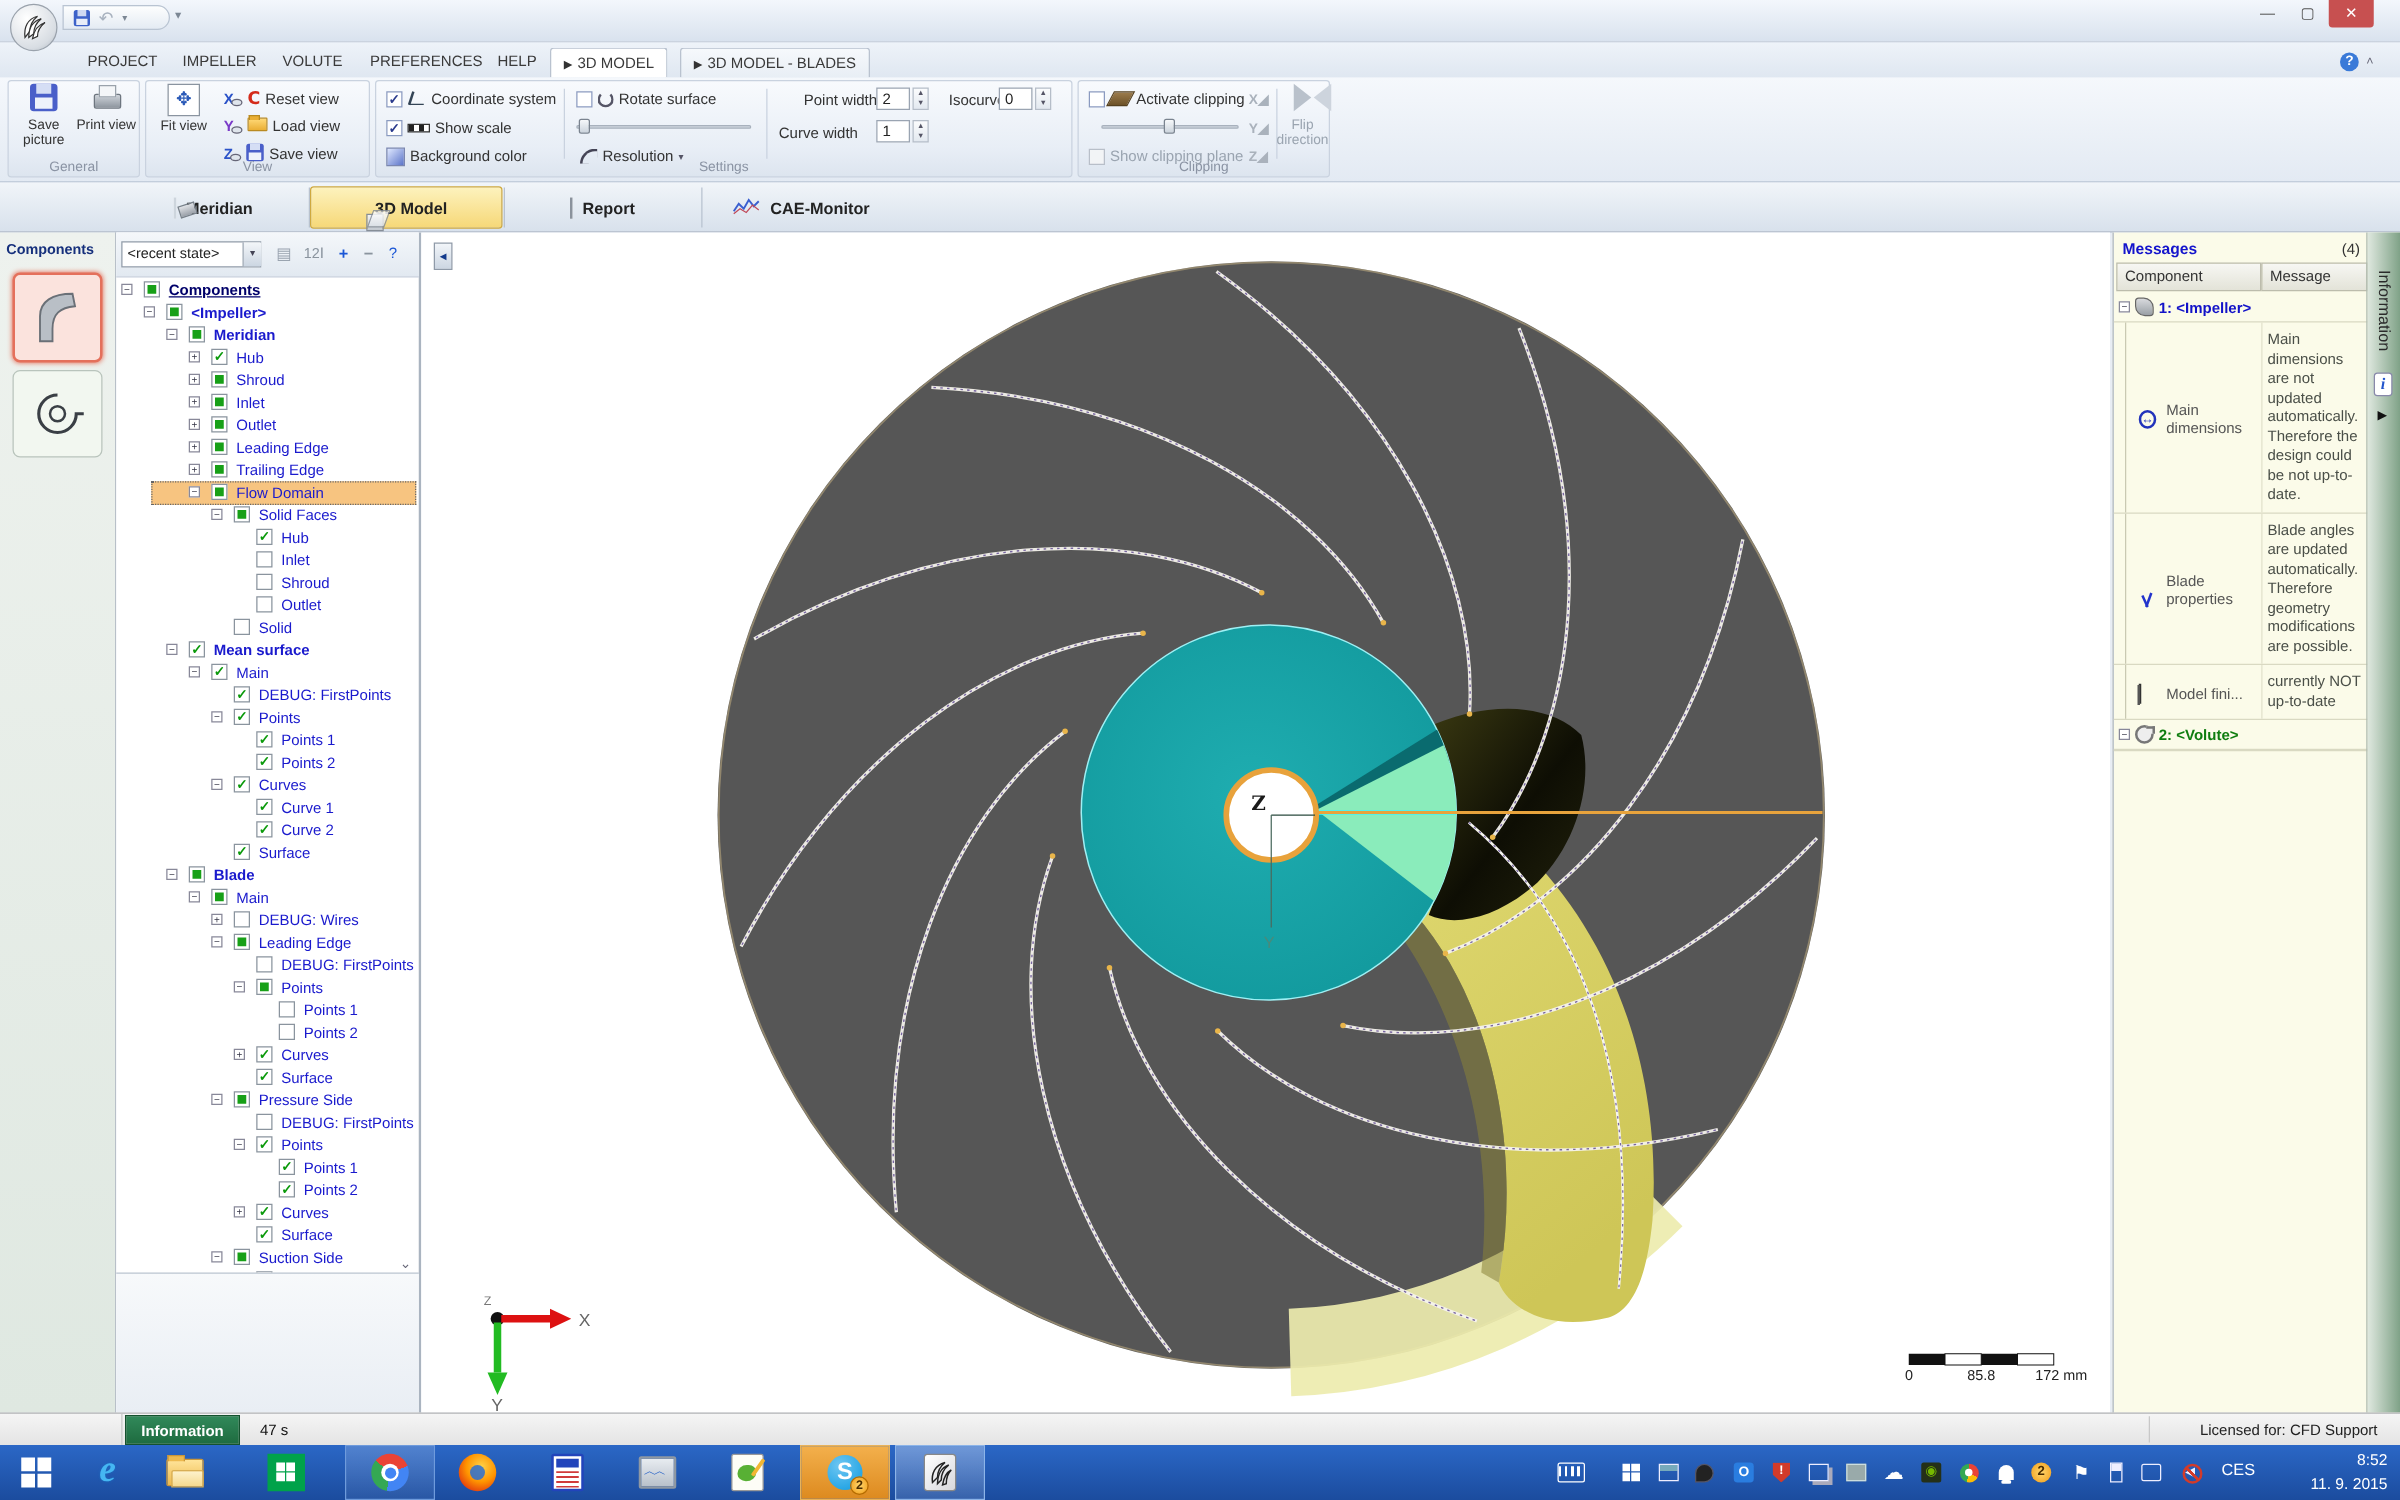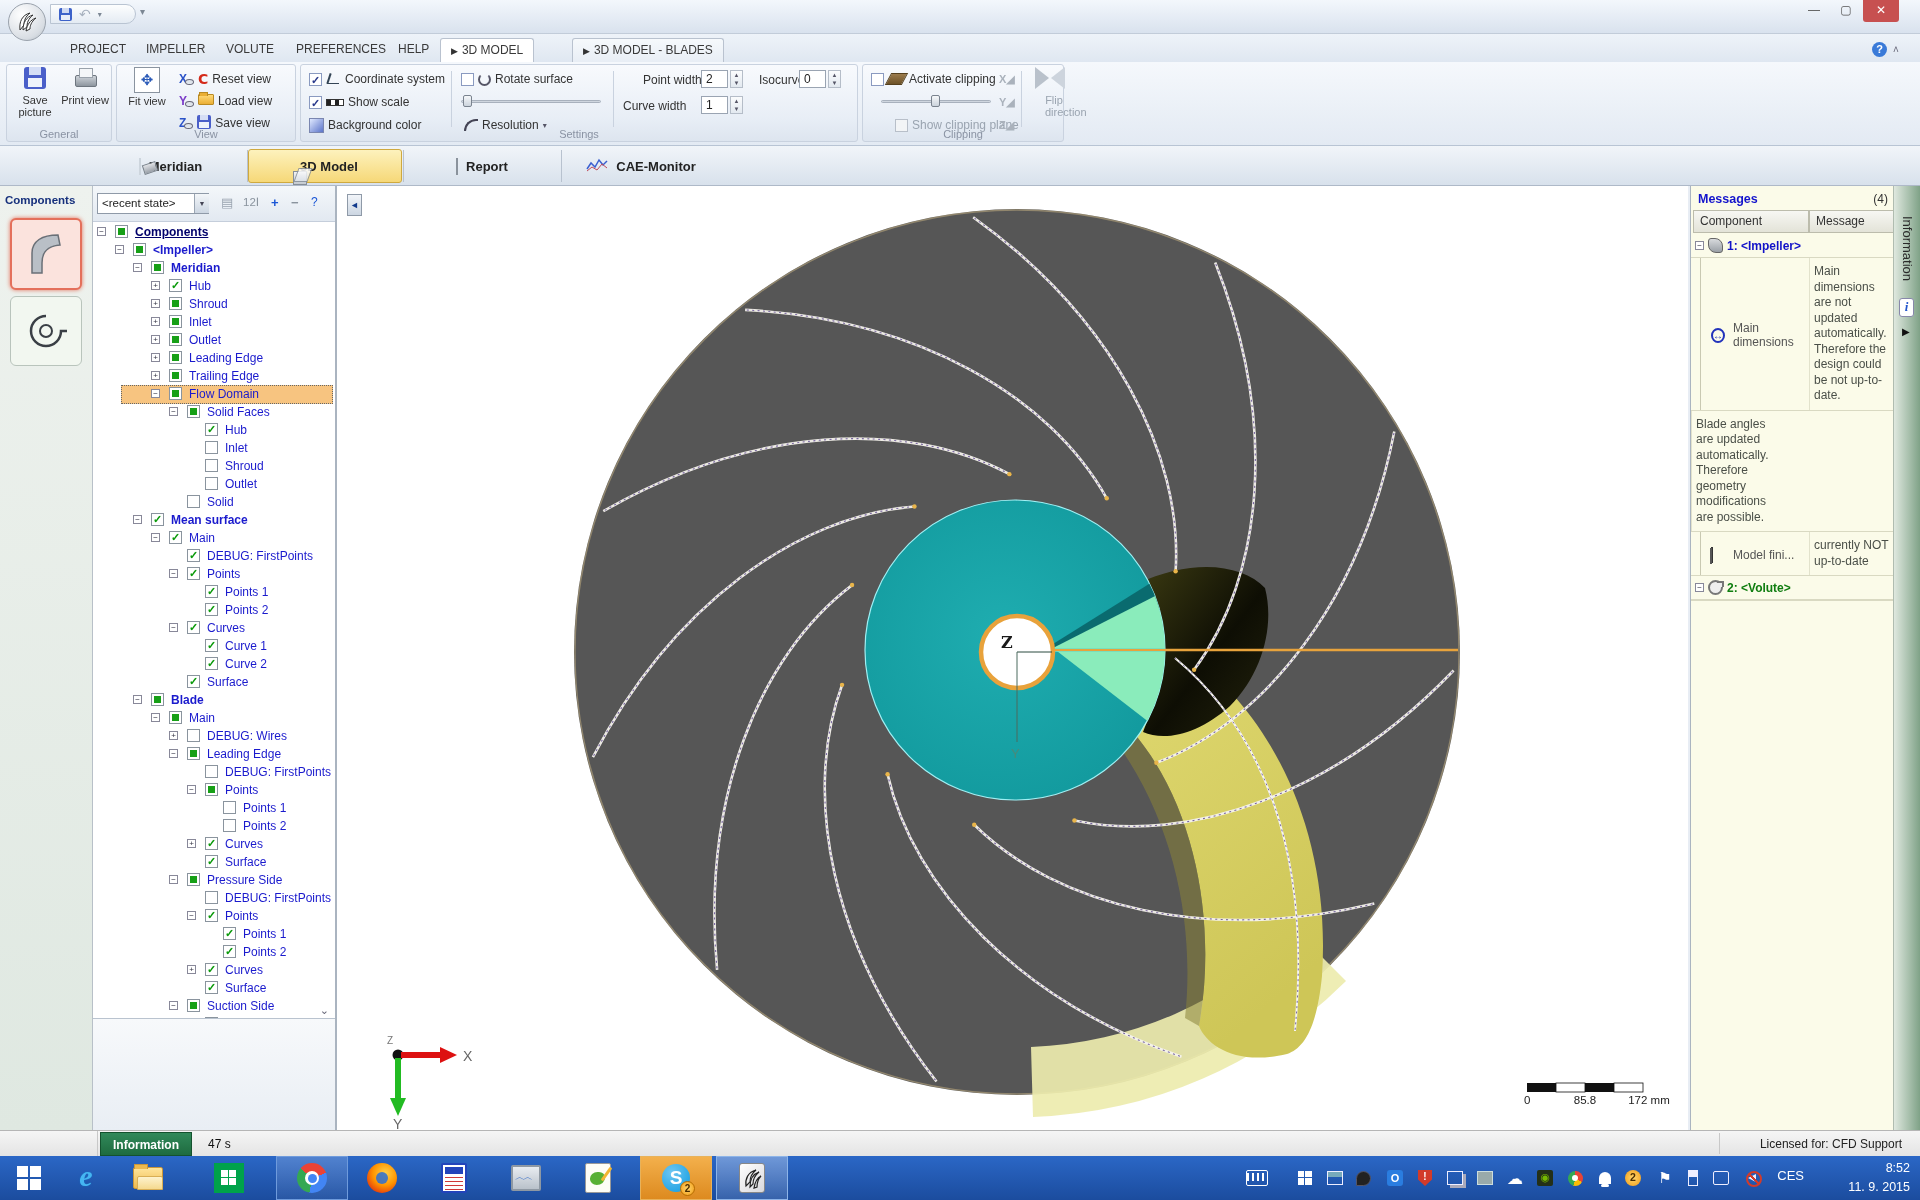--- a/index.html
+++ b/index.html
@@ -25,21 +25,21 @@
   #qa-more { left:140px; top:6px; color:#7c8794; font-size:10px; }
   #win-title { left:560px; top:9px; width:800px; text-align:center; font-size:13px; color:#1c1c1c; }
   .winbtn { top:0; width:30px; height:22px; text-align:center; line-height:20px; font-size:12px; color:#555; }
   #btn-close { background:#c75050; color:#fff; border-radius:0 0 3px 3px; }
 
   
   #menurow { left:0; top:34px; width:1920px; height:28px; background:linear-gradient(#eef3f9,#dfe7f1); }
   .menu-tab { position:absolute; top:4px; height:24px; line-height:22px; font-size:12px; color:#3a3a3a; padding:0 10px; white-space:nowrap; }
   .menu-tab.boxed { border:1px solid #b9c2cf; border-bottom:none; border-radius:3px 3px 0 0; }
   .menu-tab.active { background:#ffffff; }
-  .menu-tab.boxed2 { background:linear-gradient(#f6f9fc,#e8eef5);margin-left:28px; }
+  .menu-tab.boxed2 { background:linear-gradient(#f6f9fc,#e8eef5); }
   .tab-arrow { color:#333; font-size:9px; margin-right:4px; }
   #ribbon-help { left:1872px; top:42px; width:15px; height:15px; border-radius:50%;
      background:#3a7ad8; color:#fff; font-weight:bold; font-size:11px; text-align:center; line-height:15px; }
   #ribbon-pin { left:1893px; top:44px; color:#667; font-size:10px; }
 
   
   #ribbon { left:0; top:62px; width:1920px; height:84px;
      background:linear-gradient(#f5f8fc,#e3eaf3); border-bottom:1px solid #b8c4d4; }
   .rgroup { position:absolute; top:2px; height:78px; border:1px solid #c9d2df; border-radius:3px;
      background:linear-gradient(#f8fafd,#e8eef6 70%,#dde5ef); }
@@ -77,21 +77,21 @@
   .spin .sv { position:absolute; left:0; top:0; width:27px; height:18px; background:#fff; border:1px solid #9aa4b2; font-size:12px; padding:1px 0 0 4px; }
   .spin .sa { position:absolute; right:0; top:0; width:13px; height:18px; font-size:6px; color:#556; line-height:8px; text-align:center; border:1px solid #b5bdc8; background:linear-gradient(#fbfcfd,#e3e9f0); }
   .slider { position:absolute; height:12px; }
   .slider .groove { position:absolute; left:0; right:0; top:5px; height:3px; background:#cfd6df; border:1px solid #a8b1bd; border-radius:2px; }
   .slider .thumb { position:absolute; top:0; width:9px; height:12px; background:linear-gradient(#f6f8fa,#ccd4dd); border:1px solid #7a838f; border-radius:2px; }
   .ic-clipplane { display:inline-block; width:17px; height:12px; background:linear-gradient(#9b7b4c,#6d5228); transform:skewX(-28deg); border:1px solid #55401e; }
   .ic-axis-clip { color:#aab2bc; font-weight:bold; font-size:11px; }
   .ic-flip { display:inline-block; width:0; height:0; border-top:11px solid transparent; border-bottom:11px solid transparent; border-left:14px solid #b9c1cb; position:relative; }
   .ic-flip::after { content:""; position:absolute; left:2px; top:-11px; width:0; height:0; border-top:11px solid transparent; border-bottom:11px solid transparent; border-right:14px solid #cdd4dd; }
   .gsep { position:absolute; top:6px; bottom:14px; width:1px; background:#c9d2df; }
-  .dis-txt { color:#9aa4b0 !important;margin-left:24px; }
+  .dis-txt { color:#9aa4b0 !important; }
 
   
   #viewtabs { left:0; top:146px; width:1920px; height:40px;
      background:linear-gradient(#f1f5f9,#d8e1ec); border-bottom:1px solid #aeb9c8; }
   .vtab { position:absolute; top:3px; height:34px; display:flex; align-items:center; justify-content:center; gap:8px; font-size:13px; font-weight:bold; color:#222; }
   .vtab.active { background:linear-gradient(#fdf2bd,#f6d878); border:1px solid #cfa93f; border-radius:3px; }
   .vtab-sep { position:absolute; top:4px; height:32px; width:1px; background:#b8c2cf; }
   .ic-meridian { width:20px; height:18px; background:
       linear-gradient(#eee,#eee) , repeating-linear-gradient(90deg,#c8d0d8 0 1px,transparent 1px 5px), repeating-linear-gradient(#c8d0d8 0 1px,transparent 1px 5px);
       position:relative; border:1px solid #cdd5dd; background-color:#f6f8fa; }
@@ -776,20 +776,24 @@
     <div id="msg-body">
         <div class="msg-group-row"><span class="mexp">−</span><span class="gic ic-impeller-sm"></span><span style="color:#1212c8">1: &lt;Impeller&gt;</span></div>
         <div class="msg-item">
           <div class="msg-comp">
             <span class="iic"><span class="ic-dim">↔</span></span>
             <span>Main dimensions</span>
           </div>
           <div class="msg-text">Main dimensions are not updated automatically. Therefore the design could be not up-to-date.</div>
         </div>
         <div class="msg-item">
+          <div class="msg-comp">
+            <span class="iic"><span class="ic-bladeang"></span></span>
+            <span>Blade properties</span>
+          </div>
           <div class="msg-text">Blade angles are updated automatically. Therefore geometry modifications are possible.</div>
         </div>
         <div class="msg-item">
           <div class="msg-comp">
             <span class="iic"><span class="ic-flag"></span></span>
             <span>Model fini...</span>
           </div>
           <div class="msg-text">currently NOT up-to-date</div>
         </div>
         <div class="msg-group-row"><span class="mexp">−</span><span class="gic ic-volute-sm"></span><span style="color:#0f7d0f">2: &lt;Volute&gt;</span></div>

